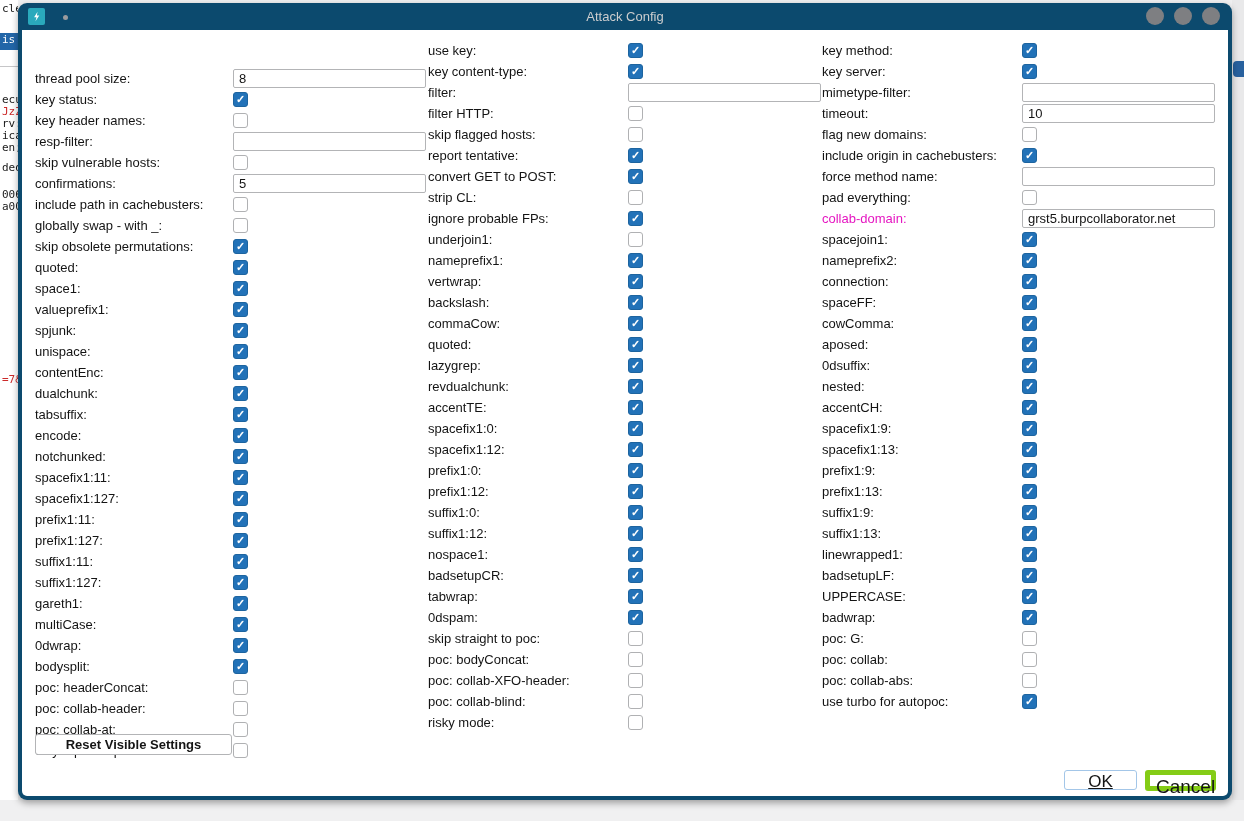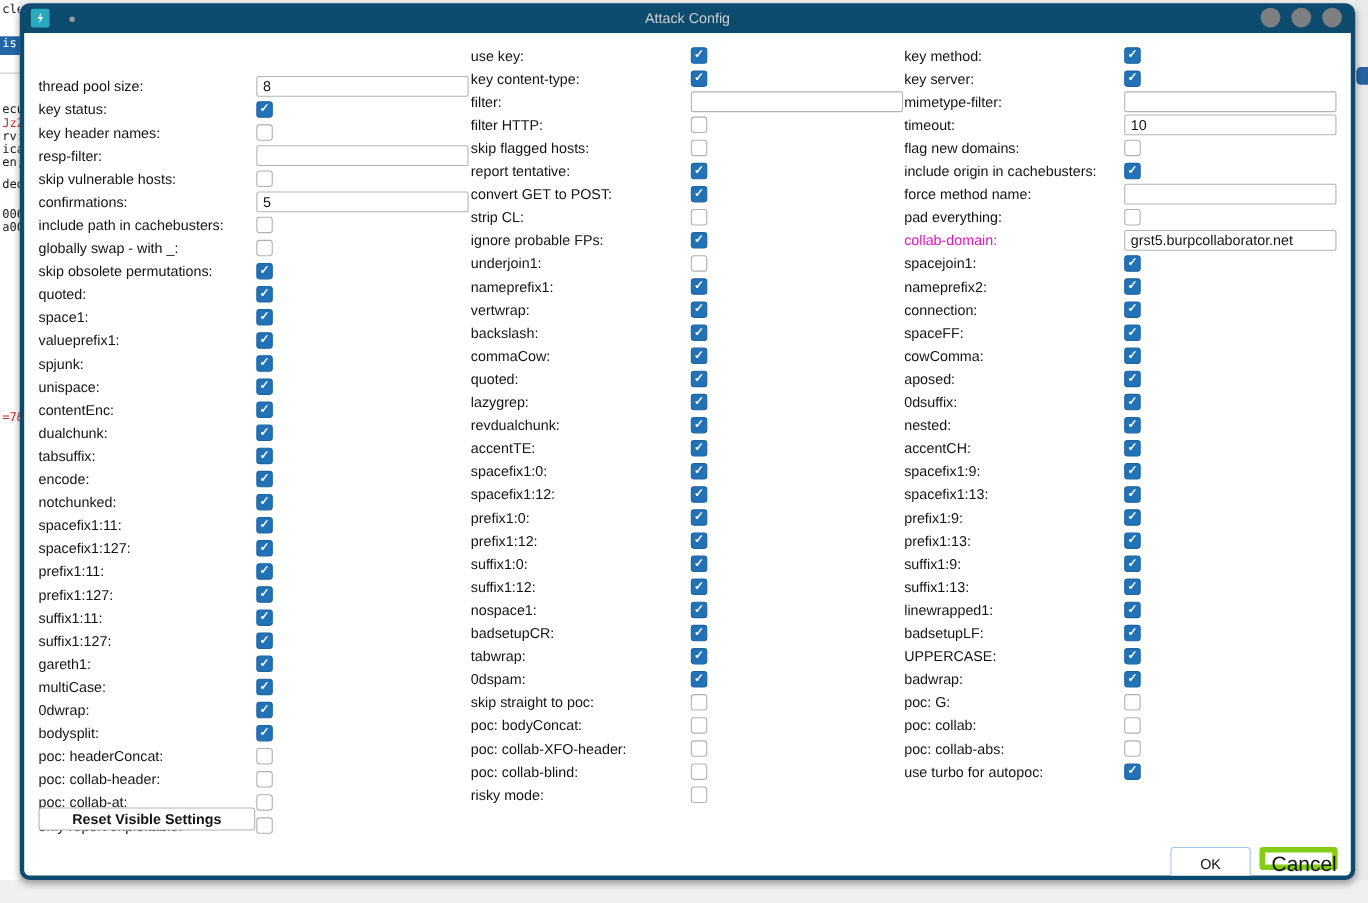--- a/index.html
+++ b/index.html
@@ -38,22 +38,22 @@
   .col1 .ctrl{position:absolute;left:198px;}
   .col2 .ctrl,.col3 .ctrl{position:absolute;left:200px;}
   .cb{top:3px;width:15px;height:15px;box-sizing:border-box;border:1px solid #b0b1b3;border-radius:3px;background:#fff;
       font-size:11px;line-height:13px;text-align:center;color:#fff;cursor:default;}
   .cb.on{background:#2272b8;border-color:#1d649f;font-weight:bold;}
   .txt{top:1px;width:193px;height:19px;box-sizing:border-box;border:1px solid #b3b4b6;border-radius:2px;
        font-family:"Liberation Sans",sans-serif;font-size:13px;color:#141414;padding:0 5px;outline:none;background:#fff;}
 
   .reset-btn{position:absolute;left:13px;top:704px;width:197px;height:21px;background:#fff;border:1px solid #b3b4b6;
              border-radius:3px;font-family:"Liberation Sans",sans-serif;font-size:13px;color:#141414;font-weight:bold;}
-  .ok-btn{position:absolute;left:1042px;top:740px;width:73px;height:30px;background:#fff;border:1px solid #a3c6e8;
-          border-radius:3px;font-family:"Liberation Sans",sans-serif;font-size:13px;color:#141414;}
+  .ok-btn{position:absolute;left:1042px;top:740px;width:73px;height:20px;background:#fff;border:1px solid #a3c6e8;
+          border-radius:3px;font-family:"Liberation Sans",sans-serif;font-size:17px;color:#141414;text-decoration:underline;}
   .cancel-btn{position:absolute;left:1123px;top:740px;width:71px;height:21px;background:#fff;border:5px solid #84cc16;
           border-radius:3px;font-family:"Liberation Sans",sans-serif;font-size:19px;color:#141414;}
 </style>
 </head>
 <body>
 
 <div class="page">
 
   <div class="bg-left" id="bgLeft">
       <div class="frag" style="top: 2px; color: rgb(26, 26, 26);">cle</div>

